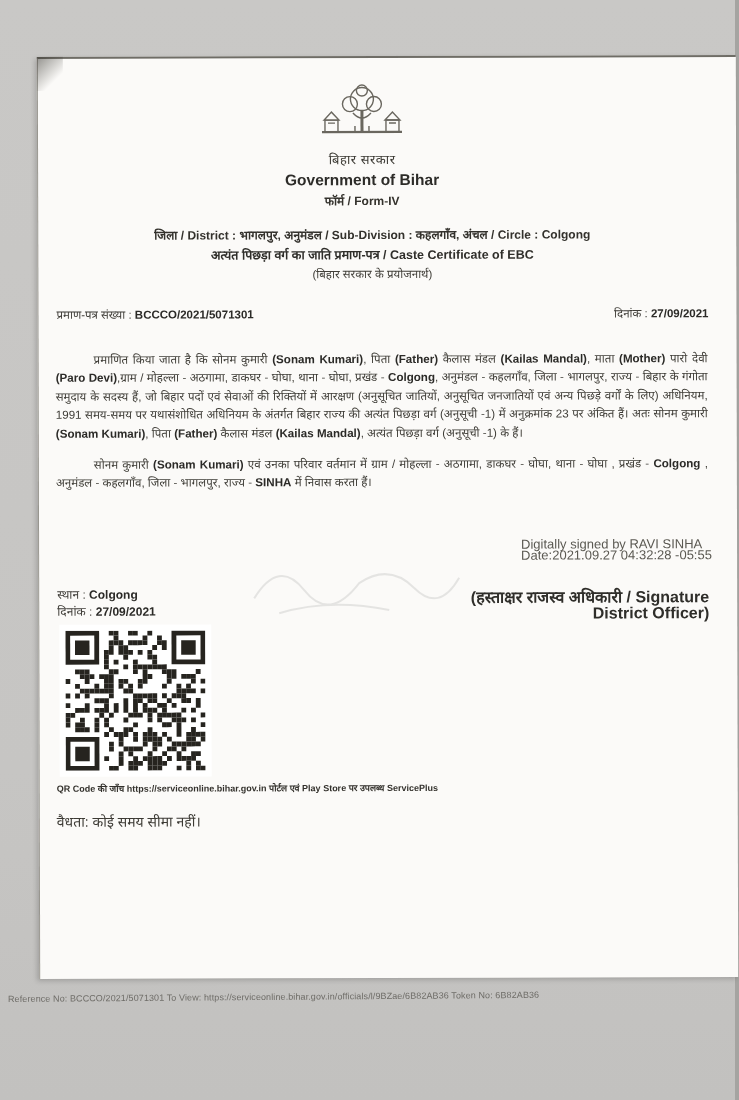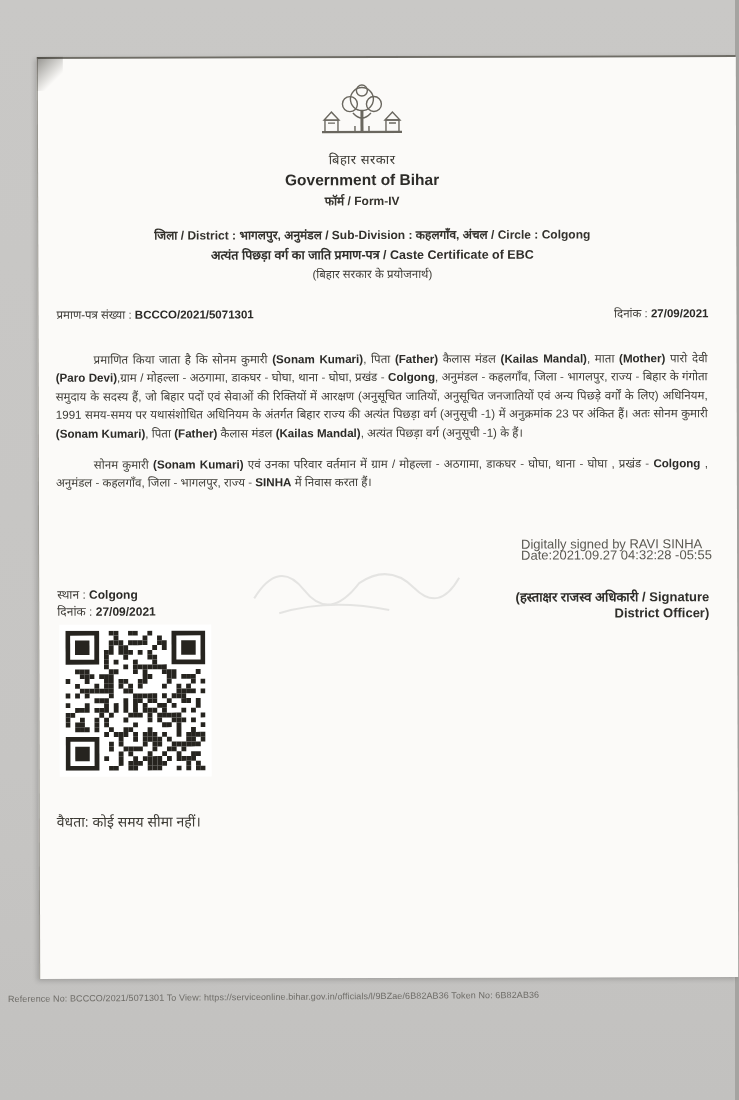--- a/index.html
+++ b/index.html
@@ -36,21 +36,21 @@
   .body-text { position:absolute; top:292px; left:17px; width:652px;
     font-size:11.6px; line-height:18.4px; text-align:justify; color:#3d3b35; }
   .body-text p { text-indent:38px; }
   .body-text p + p { margin-top:13px; }
   .b { font-weight:700; color:#2b2a27; }
   .digital-sig { position:absolute; top:482px; left:482px; font-size:13px;
     color:#5b5952; line-height:10.5px; }
   .sig-artifact { position:absolute; top:470px; left:200px; width:230px; height:110px; opacity:0.13; }
   .place-block { position:absolute; top:528px; left:18px; font-size:12px; line-height:17px; }
   .officer-block { position:absolute; top:532px; right:28px; text-align:right;
-    font-weight:700; font-size:13px; line-height:16px; color:#2f2e2a; }
+    font-weight:700; font-size:16px; line-height:16px; color:#2f2e2a; }
   .qr-wrap { position:absolute; top:566px; left:20px; width:152px; height:152px;
     background:#fff; padding:6px; }
   .qr-wrap svg { width:100%; height:100%; display:block; }
   .qr-note { position:absolute; top:724px; left:17px; width:480px;
     font-size:9px; font-weight:700; color:#33312c; line-height:12.5px; }
   .validity { position:absolute; top:753px; left:17px; font-size:14px; color:#3c3a34; }
   .reference { position:absolute; top:994px; left:8px; width:720px;
     font-size:9px; color:#6e6c67; letter-spacing:0.1px;
     transform:rotate(-0.45deg); transform-origin:left center; }
 </style>
@@ -419,17 +419,18 @@
         <rect x="88" y="0" width="28" height="28" fill="#26241f"></rect>
         <rect x="92" y="4" width="20" height="20" fill="#fff"></rect>
         <rect x="96" y="8" width="12" height="12" fill="#26241f"></rect>
         <rect x="0" y="88" width="28" height="28" fill="#26241f"></rect>
         <rect x="4" y="92" width="20" height="20" fill="#fff"></rect>
         <rect x="8" y="96" width="12" height="12" fill="#26241f"></rect>
       </svg>
   </div>
 
   <div class="qr-note">
+    <div>QR Code की जाँच https://serviceonline.bihar.gov.in पोर्टल एवं Play Store पर उपलब्ध ServicePlus</div>
   </div>
   <div class="validity">वैधता: कोई समय सीमा नहीं।</div>
 </div>
 
 <div class="reference">Reference No: BCCCO/2021/5071301 To View: https://serviceonline.bihar.gov.in/officials/l/9BZae/6B82AB36 Token No: 6B82AB36</div>
 
 </body></html>

